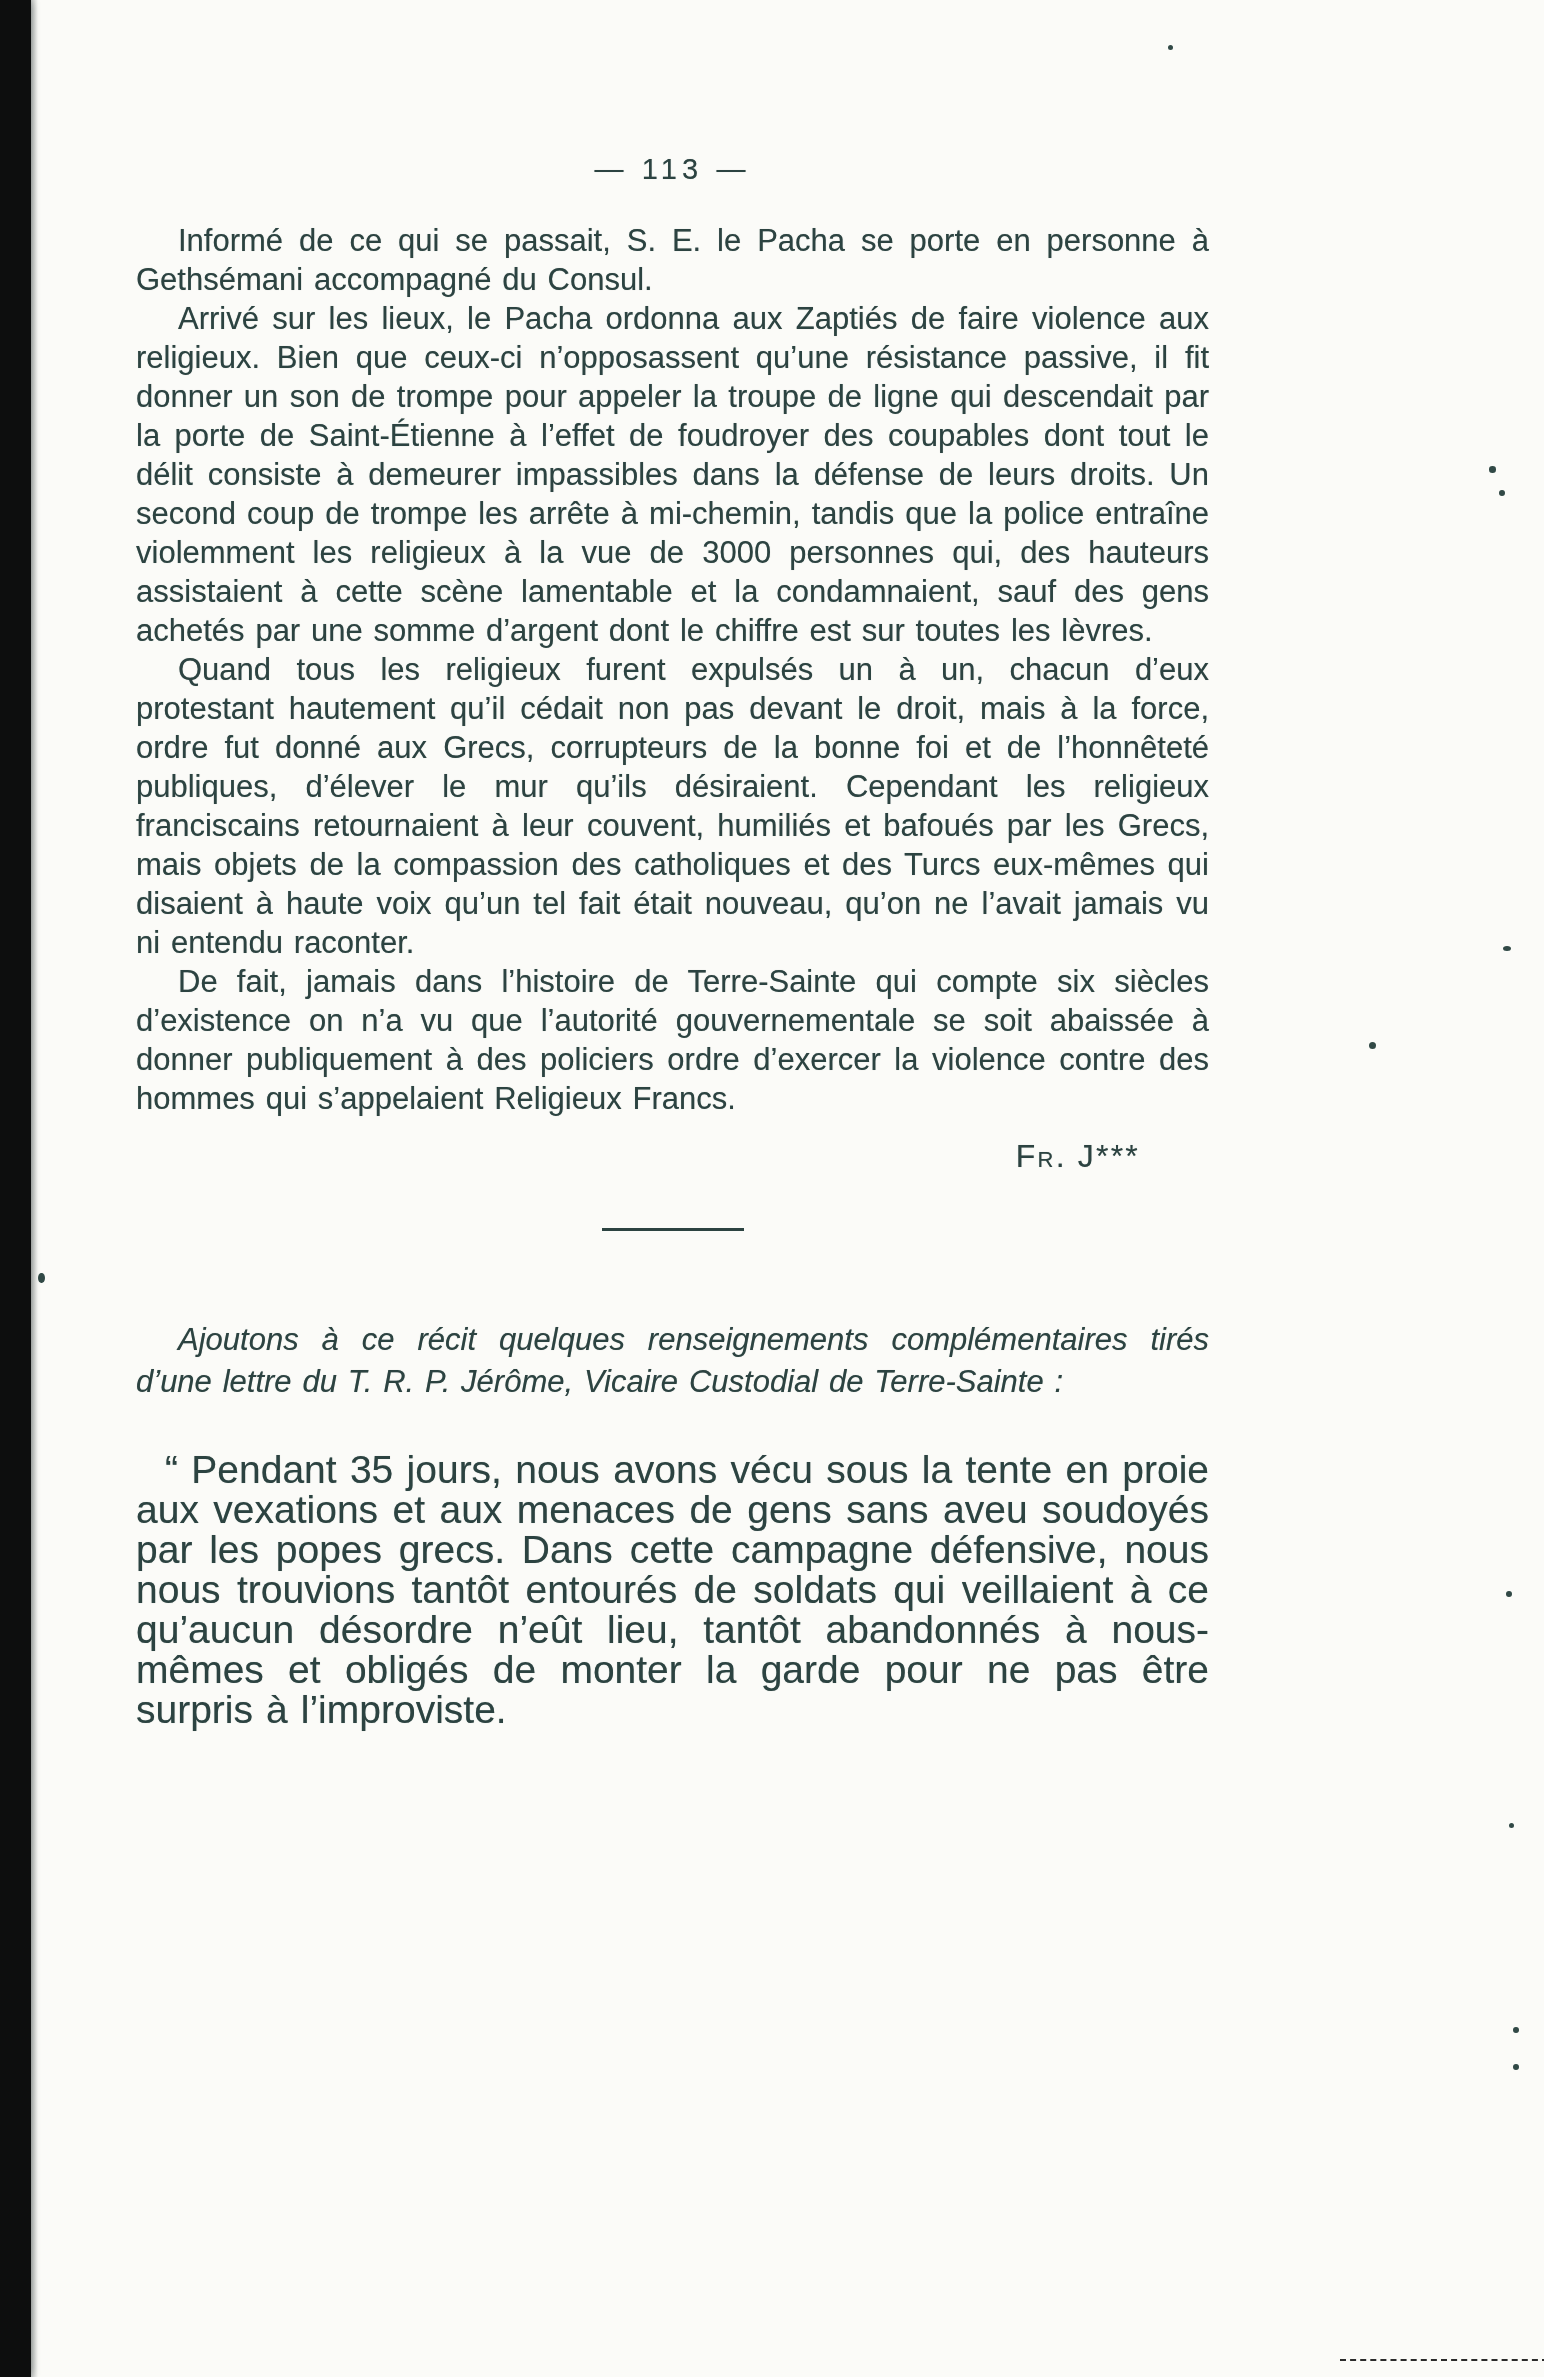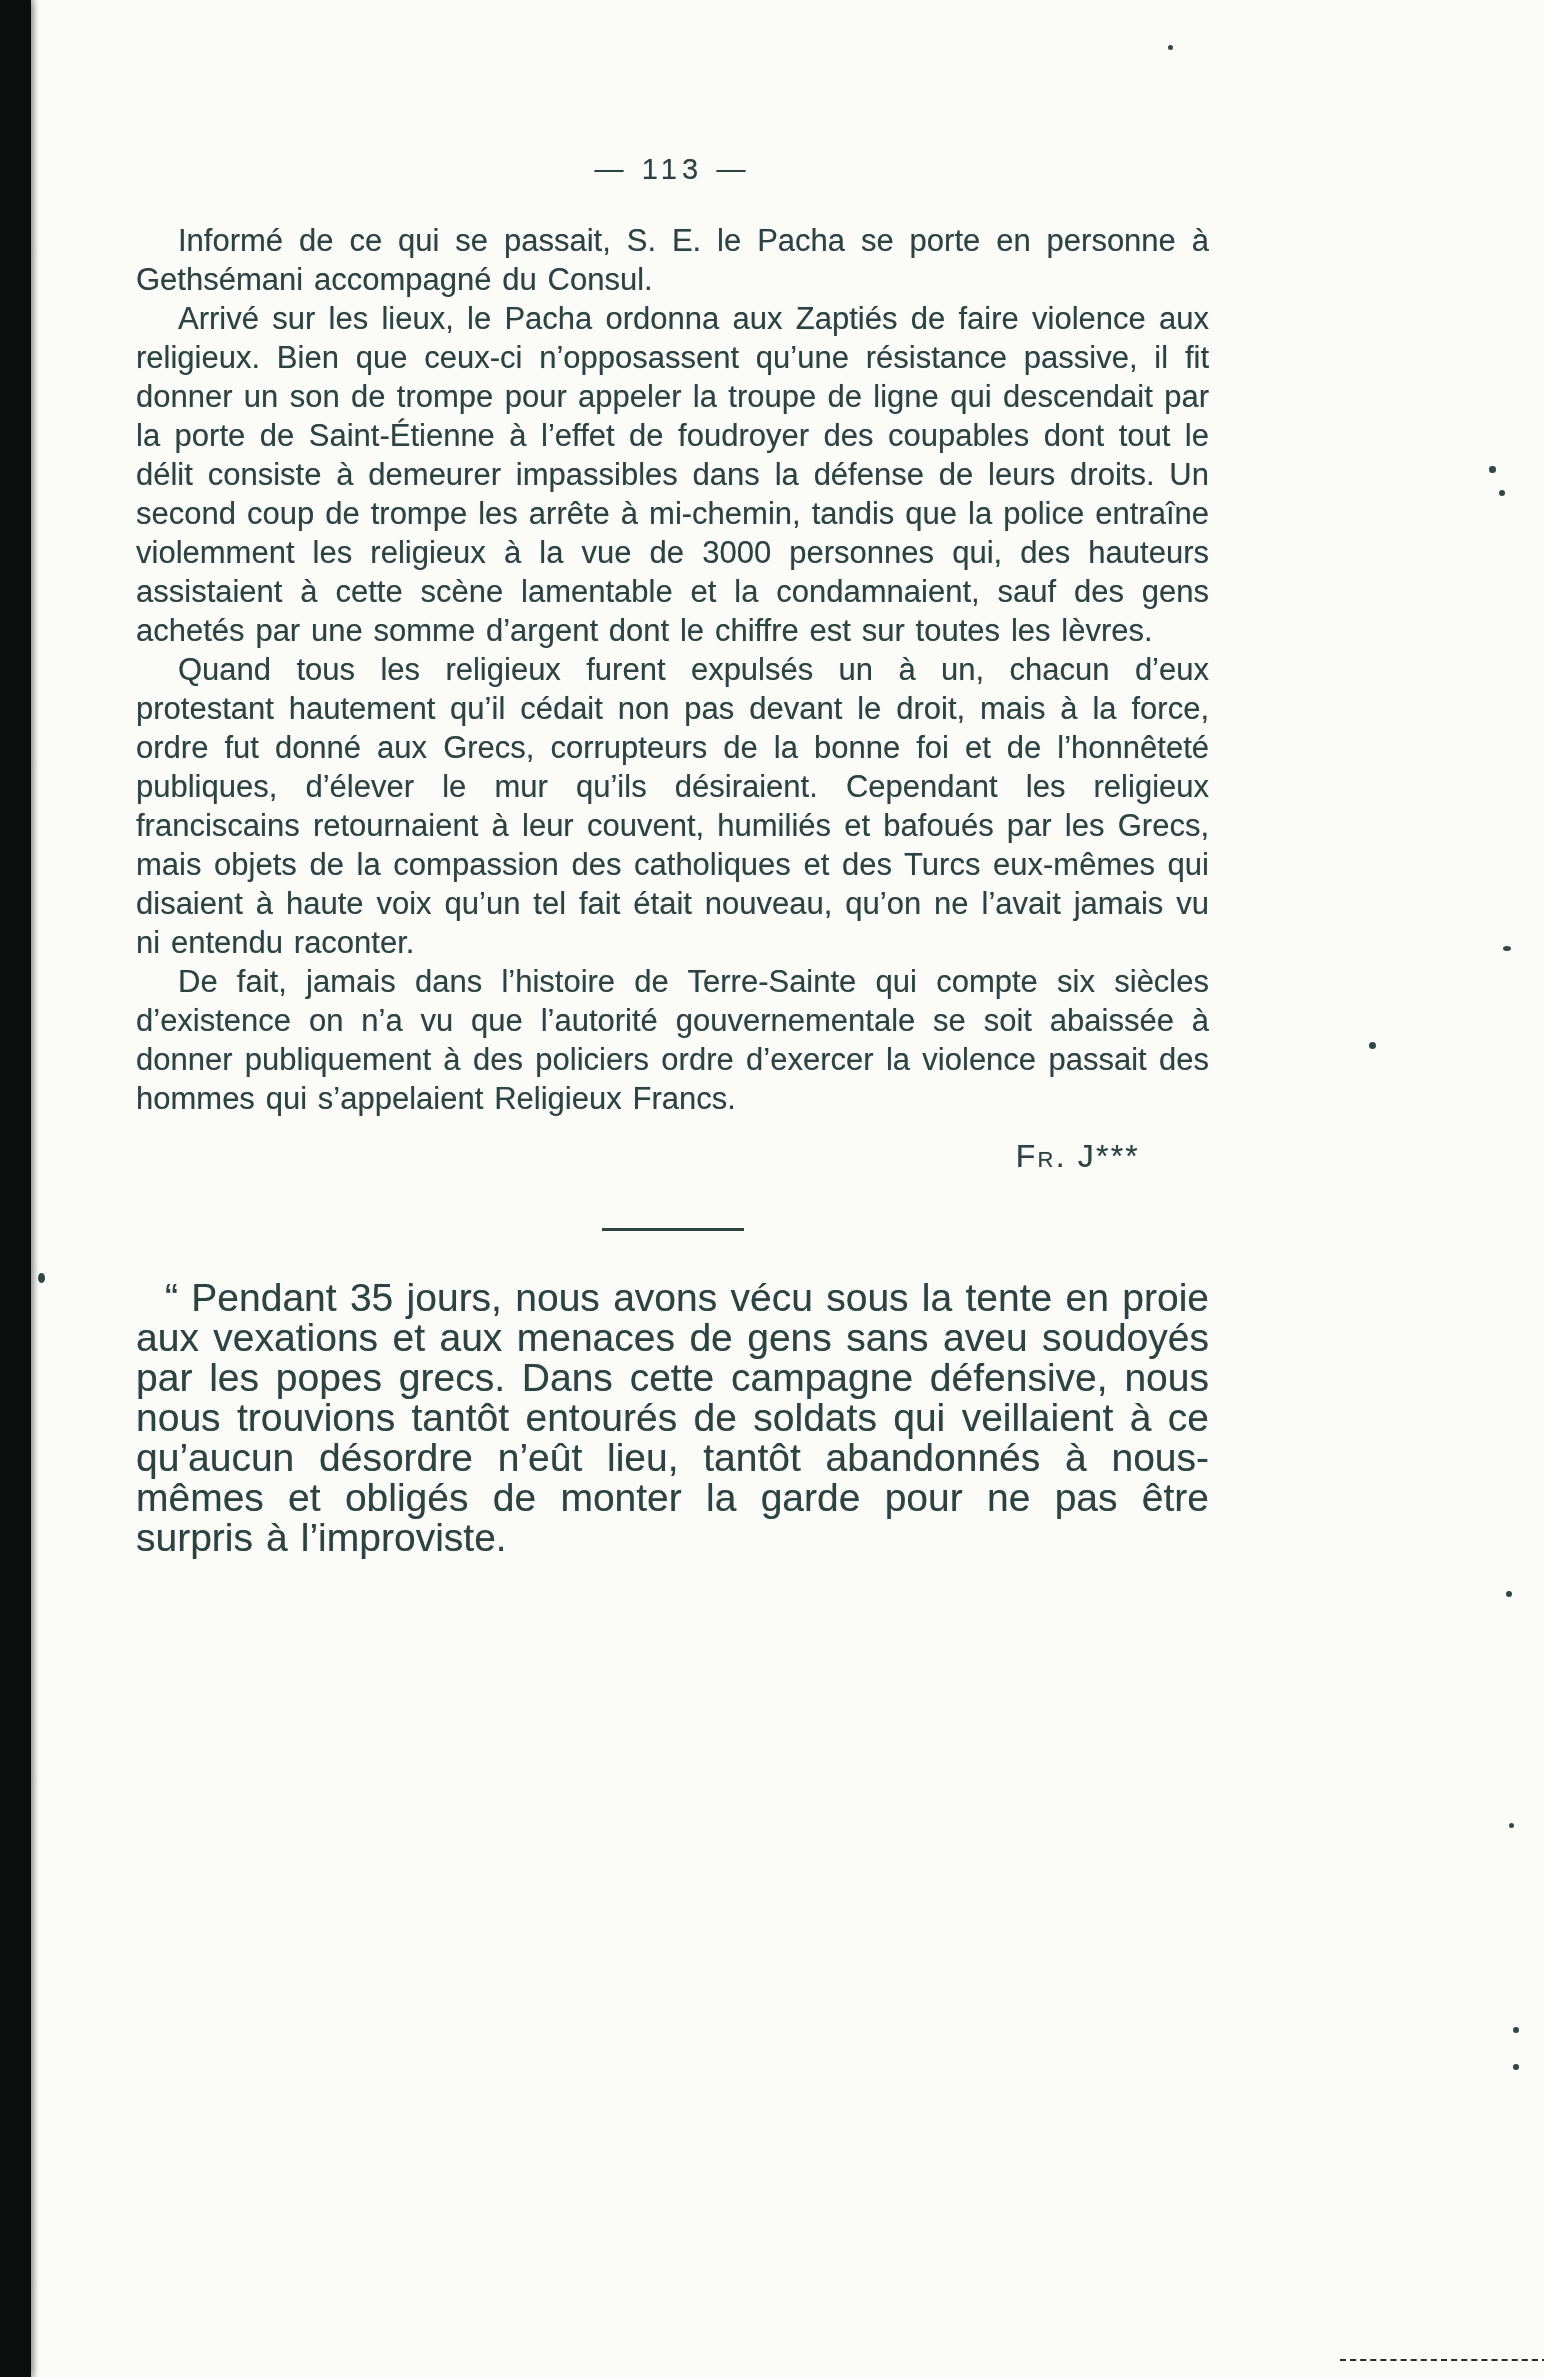--- a/index.html
+++ b/index.html
@@ -110,26 +110,27 @@
 <div class="page">
 
   <div class="binding-bar"></div>
 
   <div class="content">
     <div class="page-number">— 113 —</div>
 
     <p class="para">Informé de ce qui se passait, S. E. le Pacha se porte en personne à Gethsémani accompagné du Consul.</p>
     <p class="para">Arrivé sur les lieux, le Pacha ordonna aux Zaptiés de faire violence aux religieux. Bien que ceux-ci n’opposassent qu’une résistance passive, il fit donner un son de trompe pour appeler la troupe de ligne qui descendait par la porte de Saint-Étienne à l’effet de foudroyer des coupables dont tout le délit consiste à demeurer impassibles dans la défense de leurs droits. Un second coup de trompe les arrête à mi-chemin, tandis que la police entraîne violemment les religieux à la vue de 3000 personnes qui, des hauteurs assistaient à cette scène lamentable et la condamnaient, sauf des gens achetés par une somme d’argent dont le chiffre est sur toutes les lèvres.</p>
     <p class="para">Quand tous les religieux furent expulsés un à un, chacun d’eux protestant hautement qu’il cédait non pas devant le droit, mais à la force, ordre fut donné aux Grecs, corrupteurs de la bonne foi et de l’honnêteté publiques, d’élever le mur qu’ils désiraient. Cependant les religieux franciscains retournaient à leur couvent, humiliés et bafoués par les Grecs, mais objets de la compassion des catholiques et des Turcs eux-mêmes qui disaient à haute voix qu’un tel fait était nouveau, qu’on ne l’avait jamais vu ni entendu raconter.</p>
-    <p class="para">De fait, jamais dans l’histoire de Terre-Sainte qui compte six siècles d’existence on n’a vu que l’autorité gouvernementale se soit abaissée à donner publiquement à des policiers ordre d’exercer la violence passait des hommes qui s’appelaient Religieux Francs.</p>
+    <p class="para">De fait, jamais dans l’histoire de Terre-Sainte qui compte six siècles d’existence on n’a vu que l’autorité gouvernementale se soit abaissée à donner publiquement à des policiers ordre d’exercer la violence contre des hommes qui s’appelaient Religieux Francs.</p>
 
     <div class="signature">Fr. J***</div>
 
     <div class="rule"></div>
 
+    <p class="note">Ajoutons à ce récit quelques renseignements complémentaires tirés d’une lettre du T. R. P. Jérôme, Vicaire Custodial de Terre-Sainte :</p>
 
     <p class="quote">“ Pendant 35 jours, nous avons vécu sous la tente en proie aux vexations et aux menaces de gens sans aveu soudoyés par les popes grecs. Dans cette campagne défensive, nous nous trouvions tantôt entourés de soldats qui veillaient à ce qu’aucun désordre n’eût lieu, tantôt abandonnés à nous-mêmes et obligés de monter la garde pour ne pas être surpris à l’improviste.</p>
   </div>
 
   <div class="speck" style="left:1168px; top:45px;  width:5.1px;  height:5.1px;"></div>
   <div class="speck" style="left:1489px; top:466px; width:6.6px;  height:6.6px;"></div>
   <div class="speck" style="left:1499px; top:490px; width:5.8px;  height:5.8px;"></div>
   <div class="speck" style="left:1503px; top:946px;width:8px; height:5.1px;"></div>
   <div class="speck" style="left:1369px; top:1042px;width:7.3px; height:7.3px;"></div>
   <div class="speck" style="left:38px;  top:1273px;width:6.6px;  height:10.2px;"></div>

